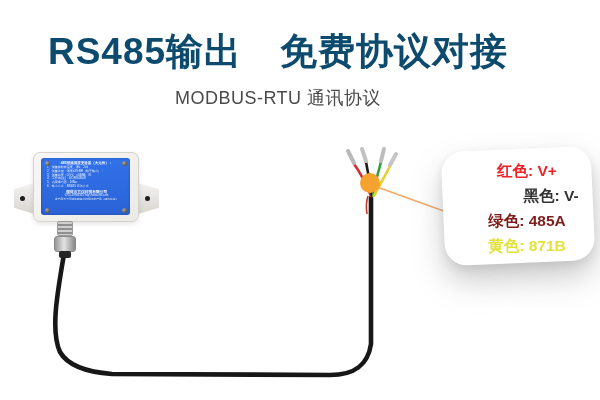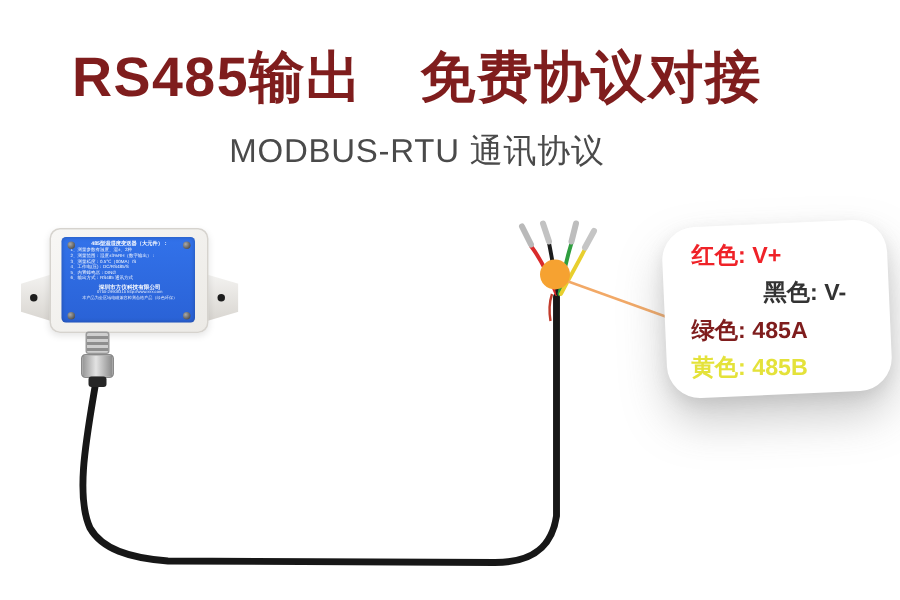--- a/index.html
+++ b/index.html
@@ -5,25 +5,25 @@
   * { margin:0; padding:0; box-sizing:border-box; }
   html,body { width:600px; height:400px; }
   body {
     position:relative; width:600px; height:400px; background:#ffffff;
     font-family:"Liberation Sans","DejaVu Sans",sans-serif; overflow:hidden;
   }
 
   
   .header { position:absolute; left:0; top:0; width:556px; text-align:center; }
   .title {
-    margin-top:30px; font-size:37px; font-weight:700; color:#7f1d1d;
+    margin-top:30px; font-size:37px; font-weight:700; color:#0c4a6e;
     letter-spacing:1px; line-height:44px; white-space:pre;
   }
   .subtitle {
-    margin-top:12px; font-size:22px; font-weight:500; color:#4a4a4a; letter-spacing:0.5px;
+    margin-top:12px; font-size:18px; font-weight:500; color:#4a4a4a; letter-spacing:0.5px;
   }
 
   
   .ear { position:absolute; background:linear-gradient(180deg,#f3f2f0,#d9d6d1); }
   .ear-left  { left:14px; top:183px; width:20px; height:31px;
                clip-path:polygon(100% 0, 0 20%, 0 80%, 100% 100%); }
   .ear-right { left:138px; top:183px; width:21px; height:31px;
                clip-path:polygon(0 0, 100% 20%, 100% 80%, 0 100%); }
   .ear-hole { position:absolute; width:5px; height:5px; border-radius:50%; background:#1d1d1d; }
   .hole-left  { left:20px;  top:196px; }
@@ -74,21 +74,21 @@
   }
   .gland-collar {
     position:absolute; left:59px; top:251px; width:12px; height:7px;
     background:#262626; border-radius:2px;
   }
 
   
   .scene-svg { position:absolute; left:0; top:0; width:600px; height:400px; }
 
   
-  .callout-card { position:absolute; left:443px; top:149px; width:150px; height:114px; }
+  .callout-card { position:absolute; left:443px; top:149px; width:150px; height:114px;text-align:center; }
   .callout-bg {
     position:absolute; inset:0; background:#ffffff; border-radius:22px;
     transform:rotate(-2.5deg);
     box-shadow:0 16px 30px rgba(120,120,120,0.38), 0 4px 10px rgba(150,150,150,0.22);
   }
   .callout-content { position:relative; padding:9px 0 0 18px; }
   .callout-line { font-size:15.5px; font-weight:700; line-height:25px; white-space:nowrap; }
 </style>
 </head>
 <body>
@@ -147,15 +147,15 @@
 <div class="gland-top"></div>
 <div class="gland-nut"></div>
 <div class="gland-collar"></div>
 
 <div class="callout-card">
   <div class="callout-bg"></div>
   <div class="callout-content">
     <div class="callout-line" style="color: rgb(239, 34, 40);">红色: V+</div>
     <div class="callout-line" style="color: rgb(51, 51, 51); margin-left: 48px;">黑色: V-</div>
     <div class="callout-line" style="color: #7f1d1d;">绿色: 485A</div>
-    <div class="callout-line" style="color: rgb(228, 226, 58);">黄色: 485B</div>
+    <div class="callout-line" style="color: rgb(228, 226, 58);">黄色: 871B</div>
   </div>
 </div>
 
 </body></html>

